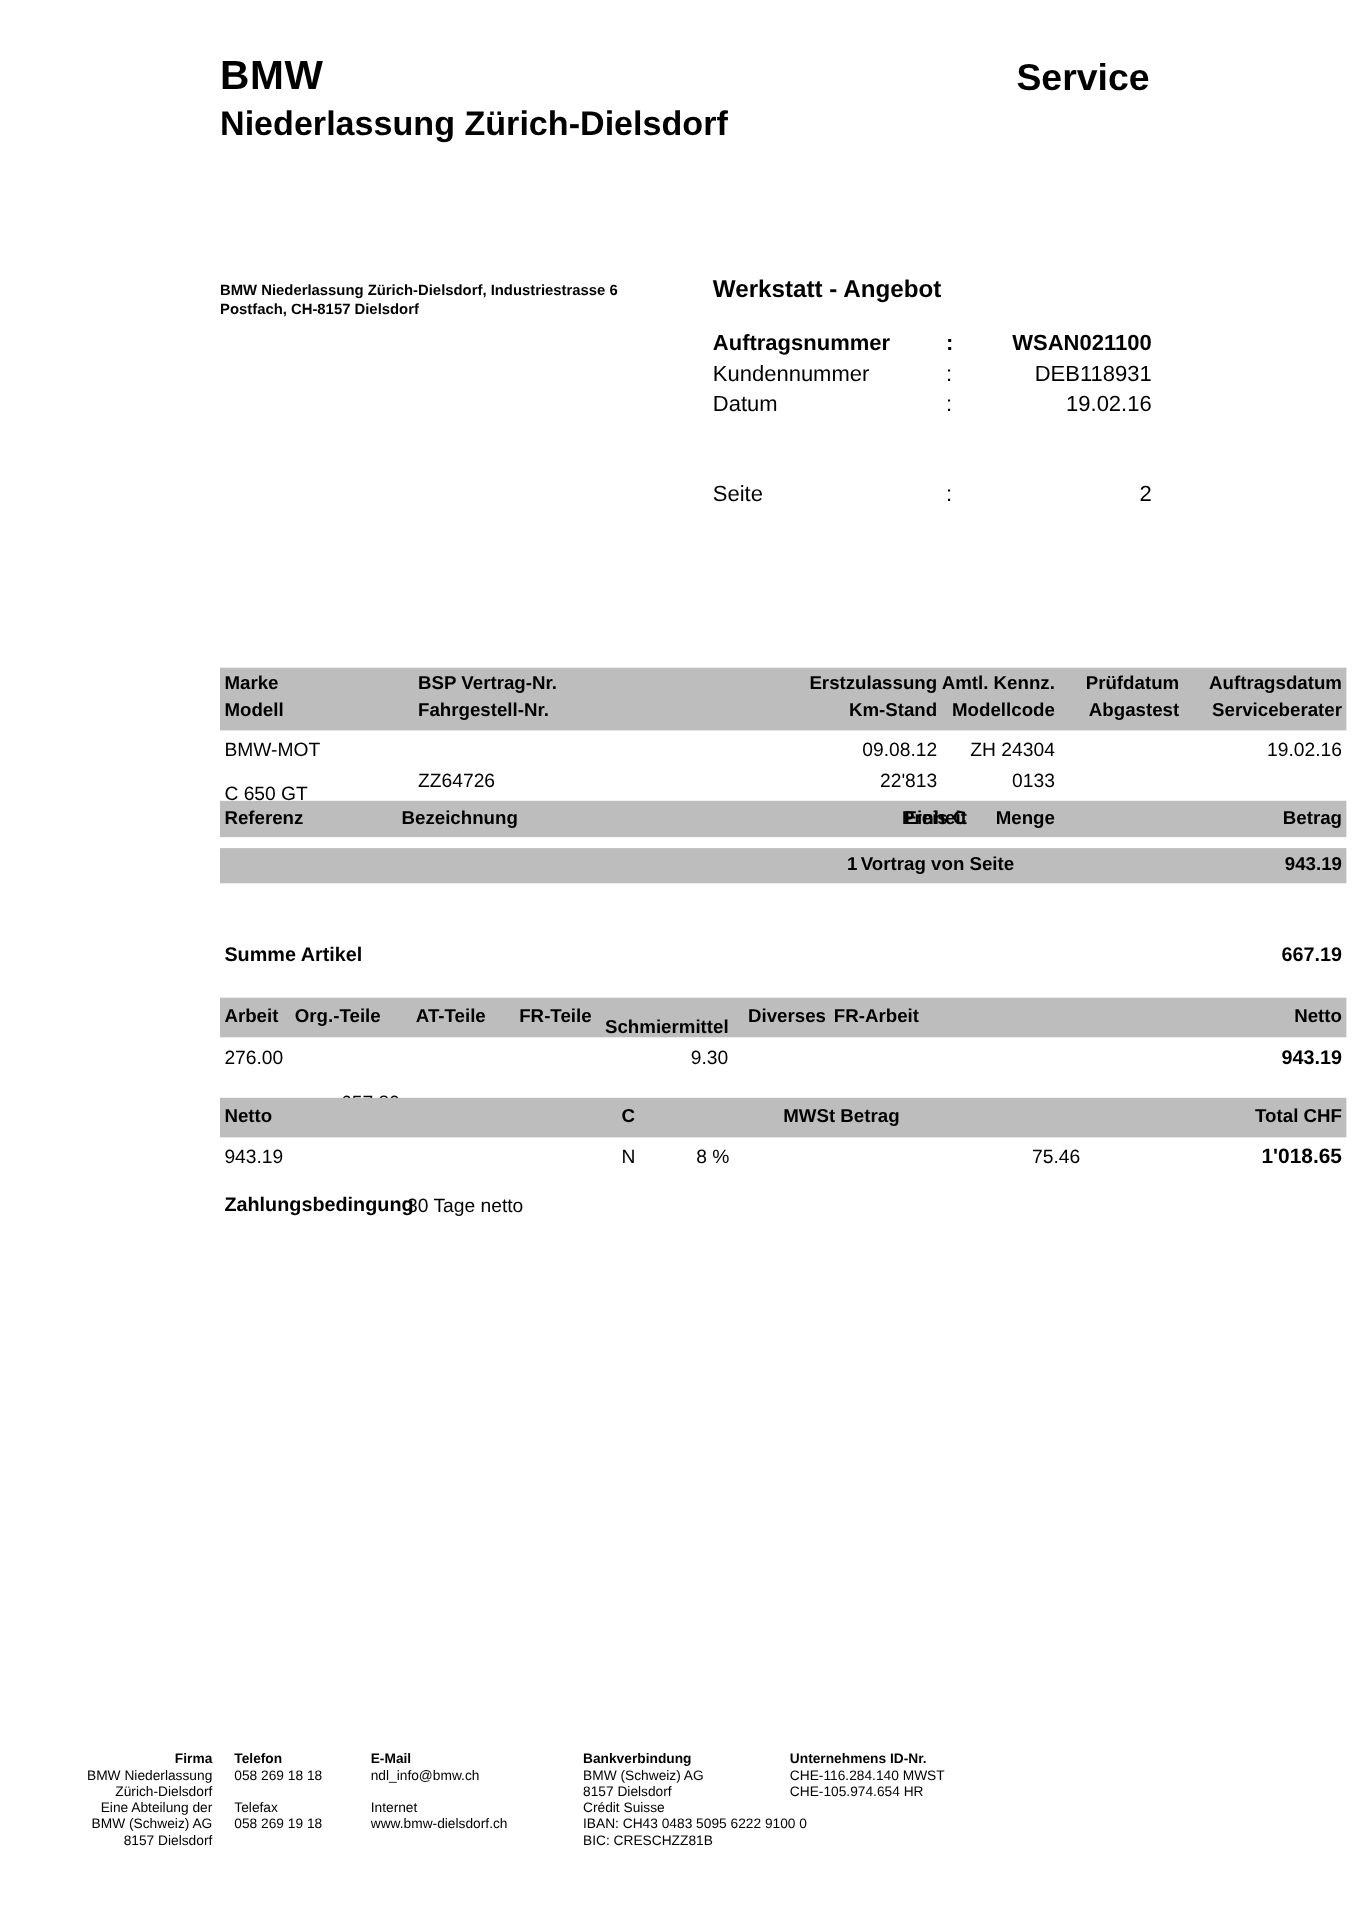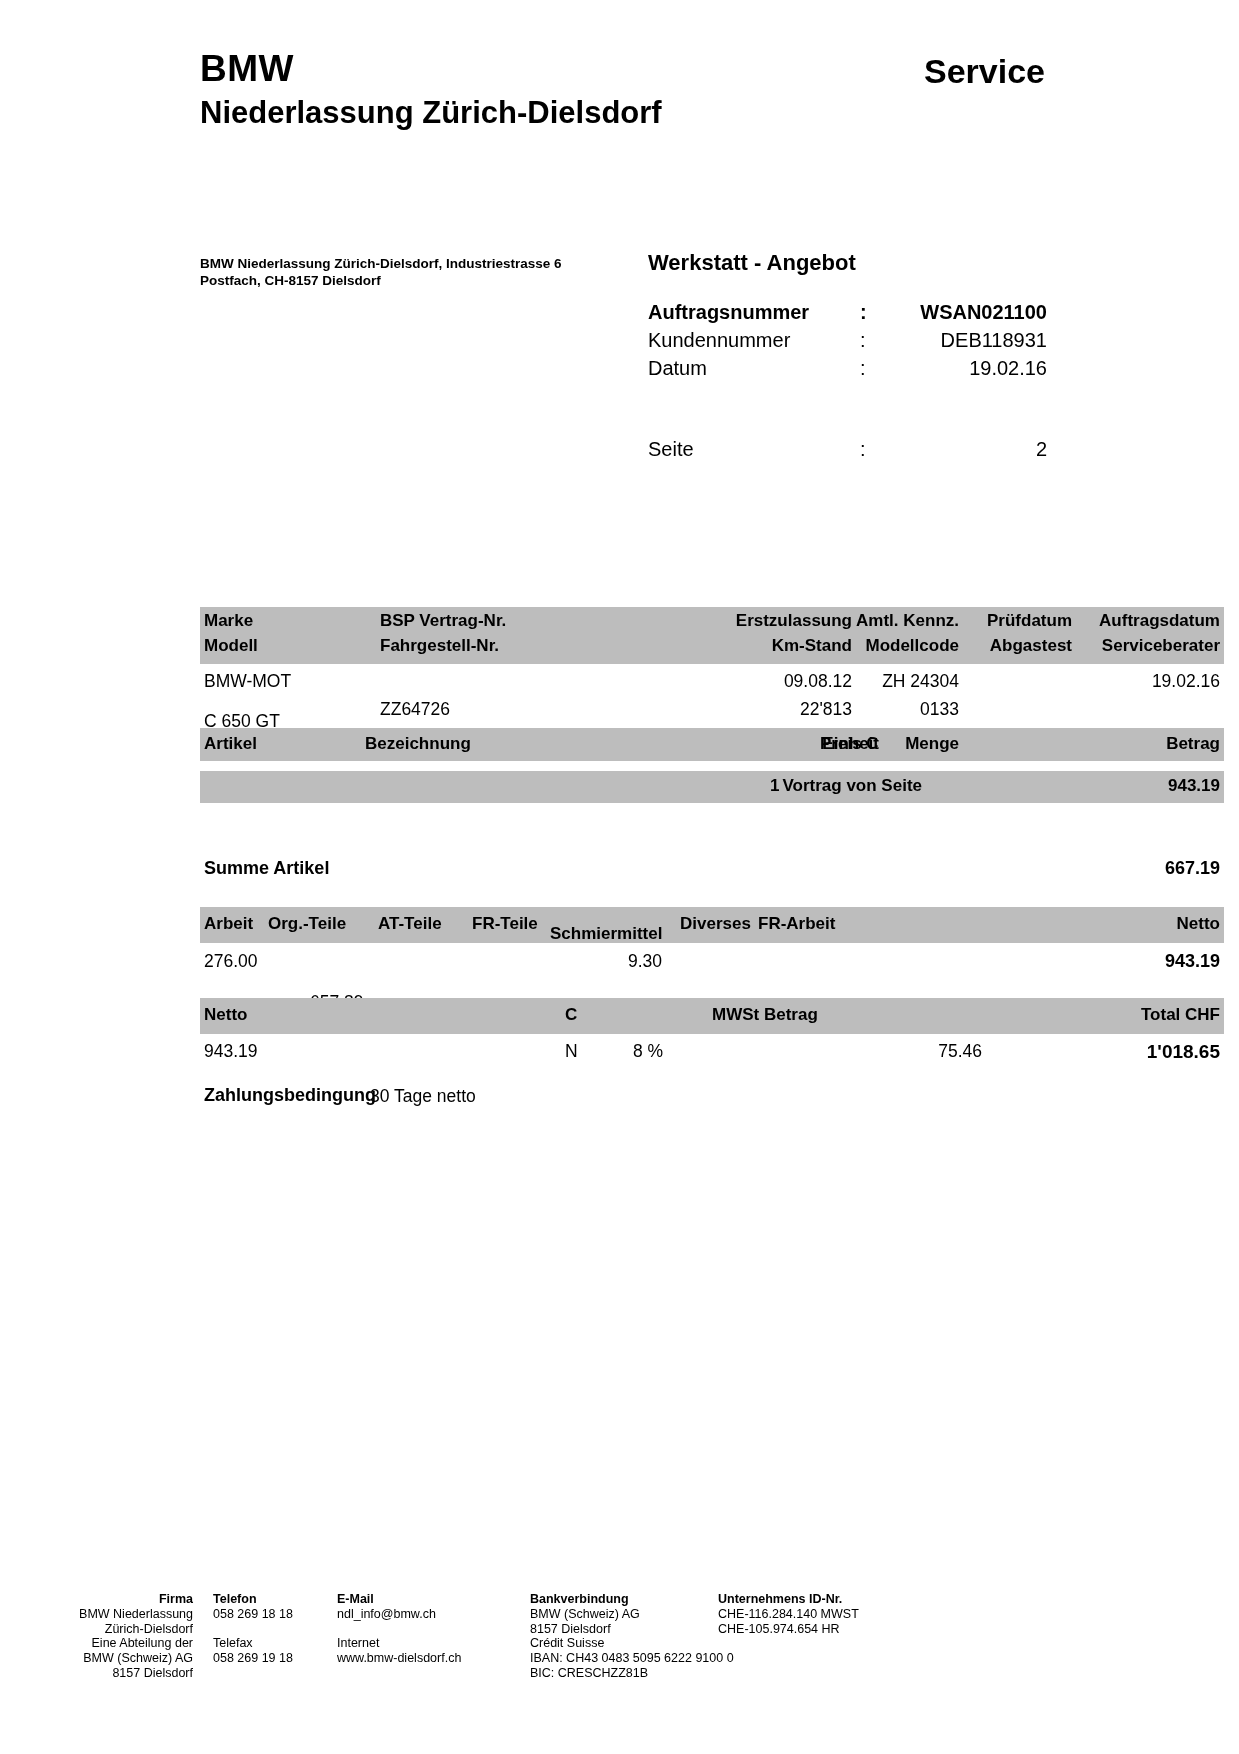--- a/index.html
+++ b/index.html
@@ -96,21 +96,21 @@
     <span class="cell td" style="left:4px;top:36px;margin-top:12px;">C 650 GT</span>
     <span class="cell td" style="left:180px;top:36px;">ZZ64726</span>
     <span class="cell td" style="right:372px;top:8px;">09.08.12</span>
     <span class="cell td" style="right:372px;top:36px;">22'813</span>
     <span class="cell td" style="right:265px;top:8px;">ZH 24304</span>
     <span class="cell td" style="right:265px;top:36px;">0133</span>
     <span class="cell td" style="right:4px;top:8px;">19.02.16</span>
   </div>
 
   <div class="row bar" style="top:728px;height:33px;">
-    <span class="cell th" style="left:4px;top:6px;">Artikel</span>
+    <span class="cell th" style="left:4px;top:6px;">Referenz</span>
     <span class="cell th" style="left:165px;top:6px;">Bezeichnung</span>
     <span class="cell th" style="right:345px;top:6px;">Einheit</span>
     <span class="cell th" style="right:265px;top:6px;">Menge</span>
     <span class="cell th" style="left:620px;top:6px;">Preis C</span>
     <span class="cell th" style="right:4px;top:6px;">Betrag</span>
   </div>
 
   <div class="row bar" style="top:771px;height:32px;">
     <span class="cell th" style="right:302px;top:5px;">Vortrag von Seite</span>
     <span class="cell th" style="left:570px;top:5px;">1</span>

